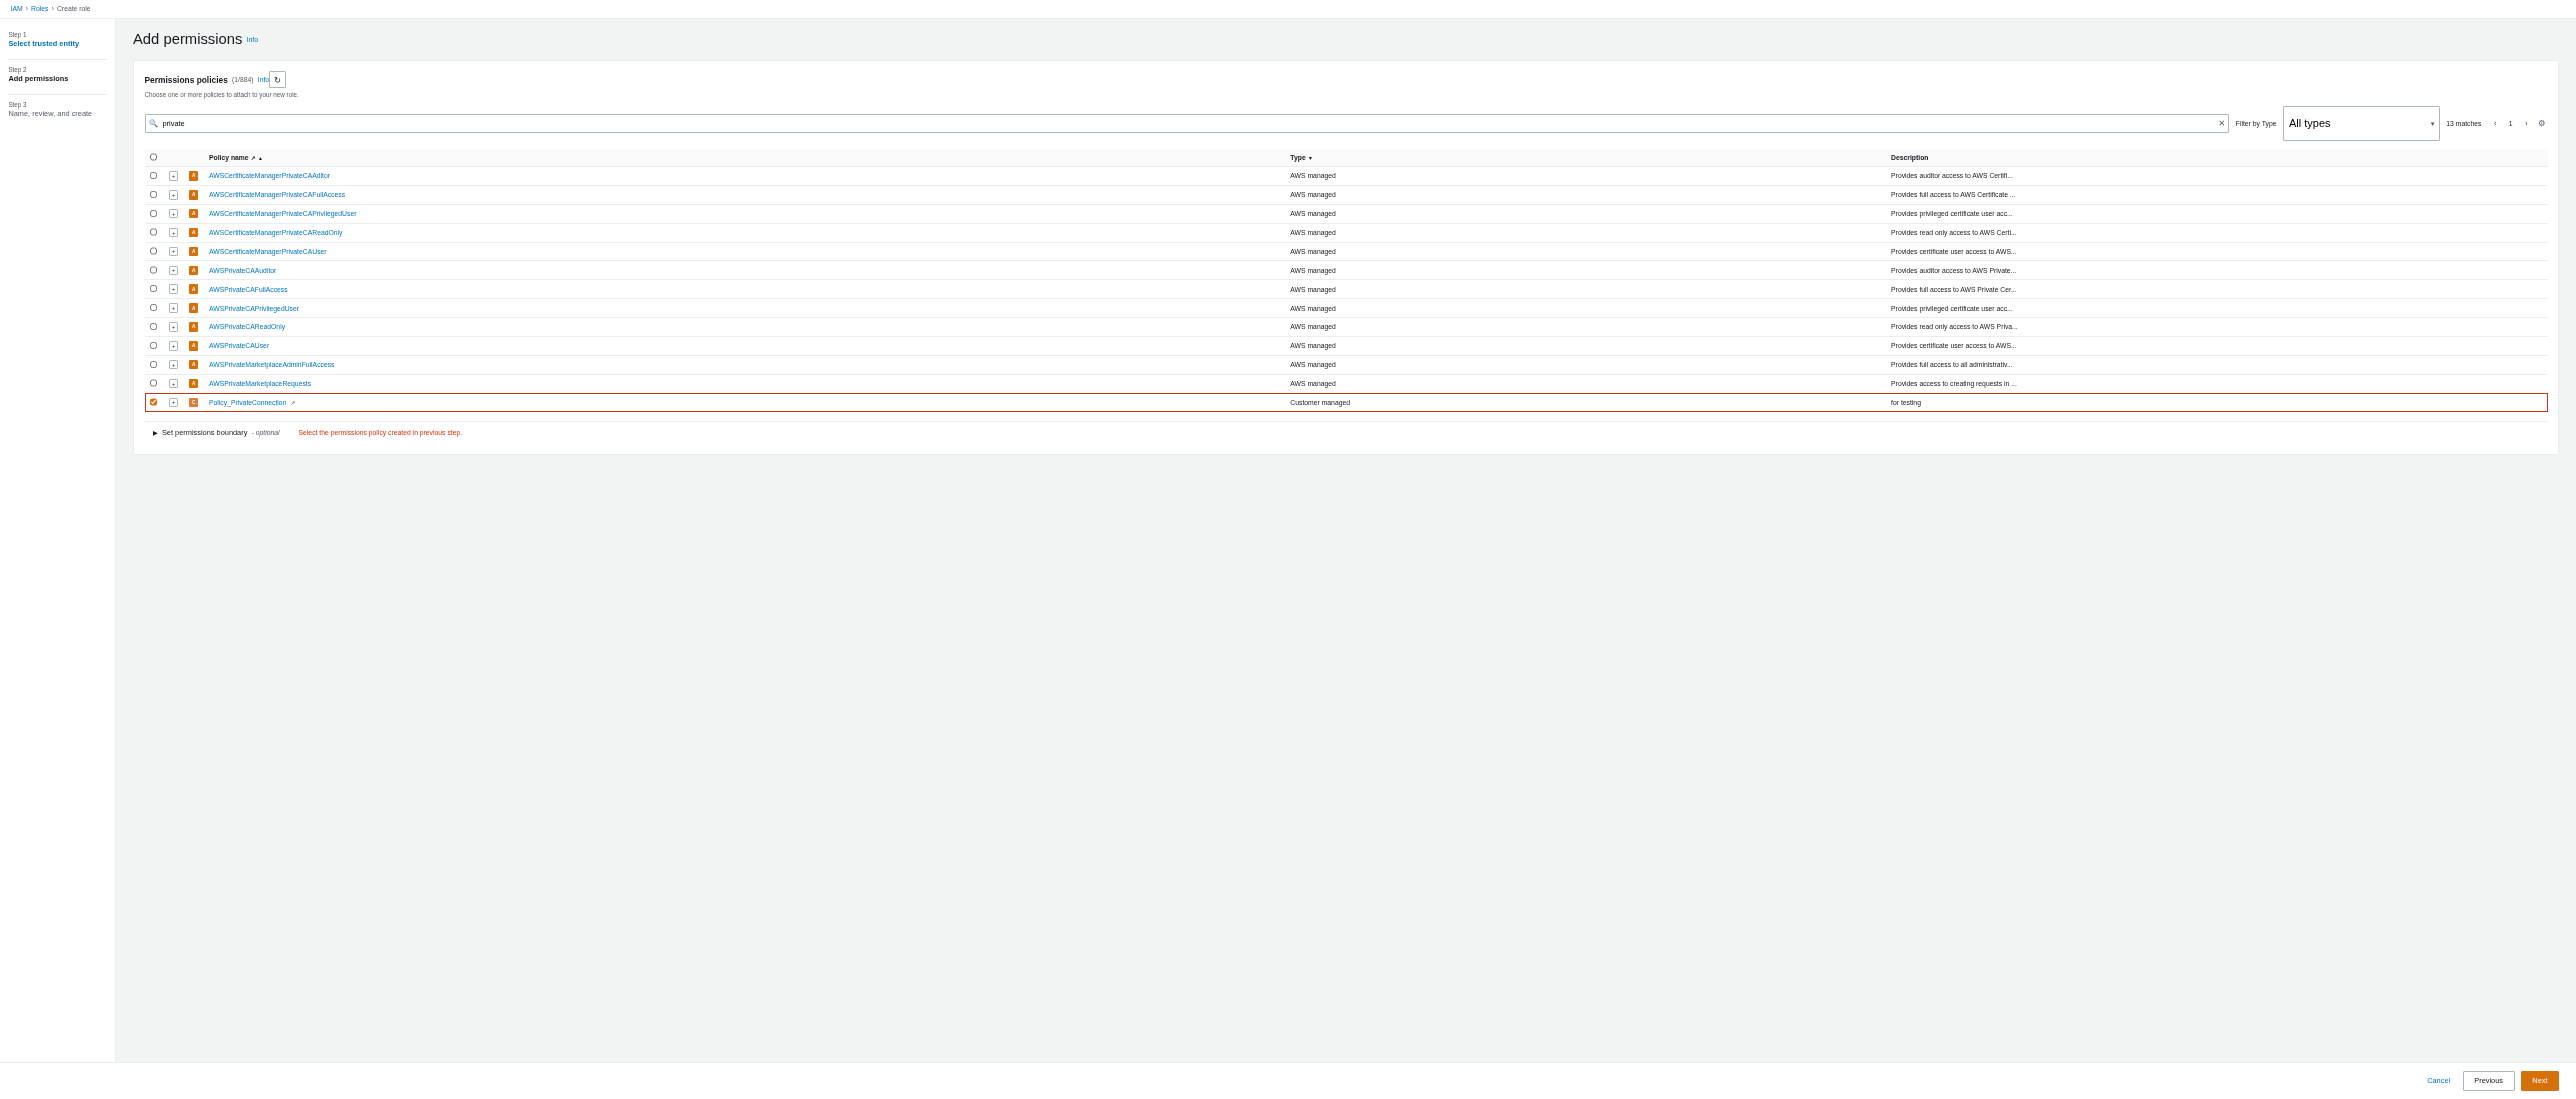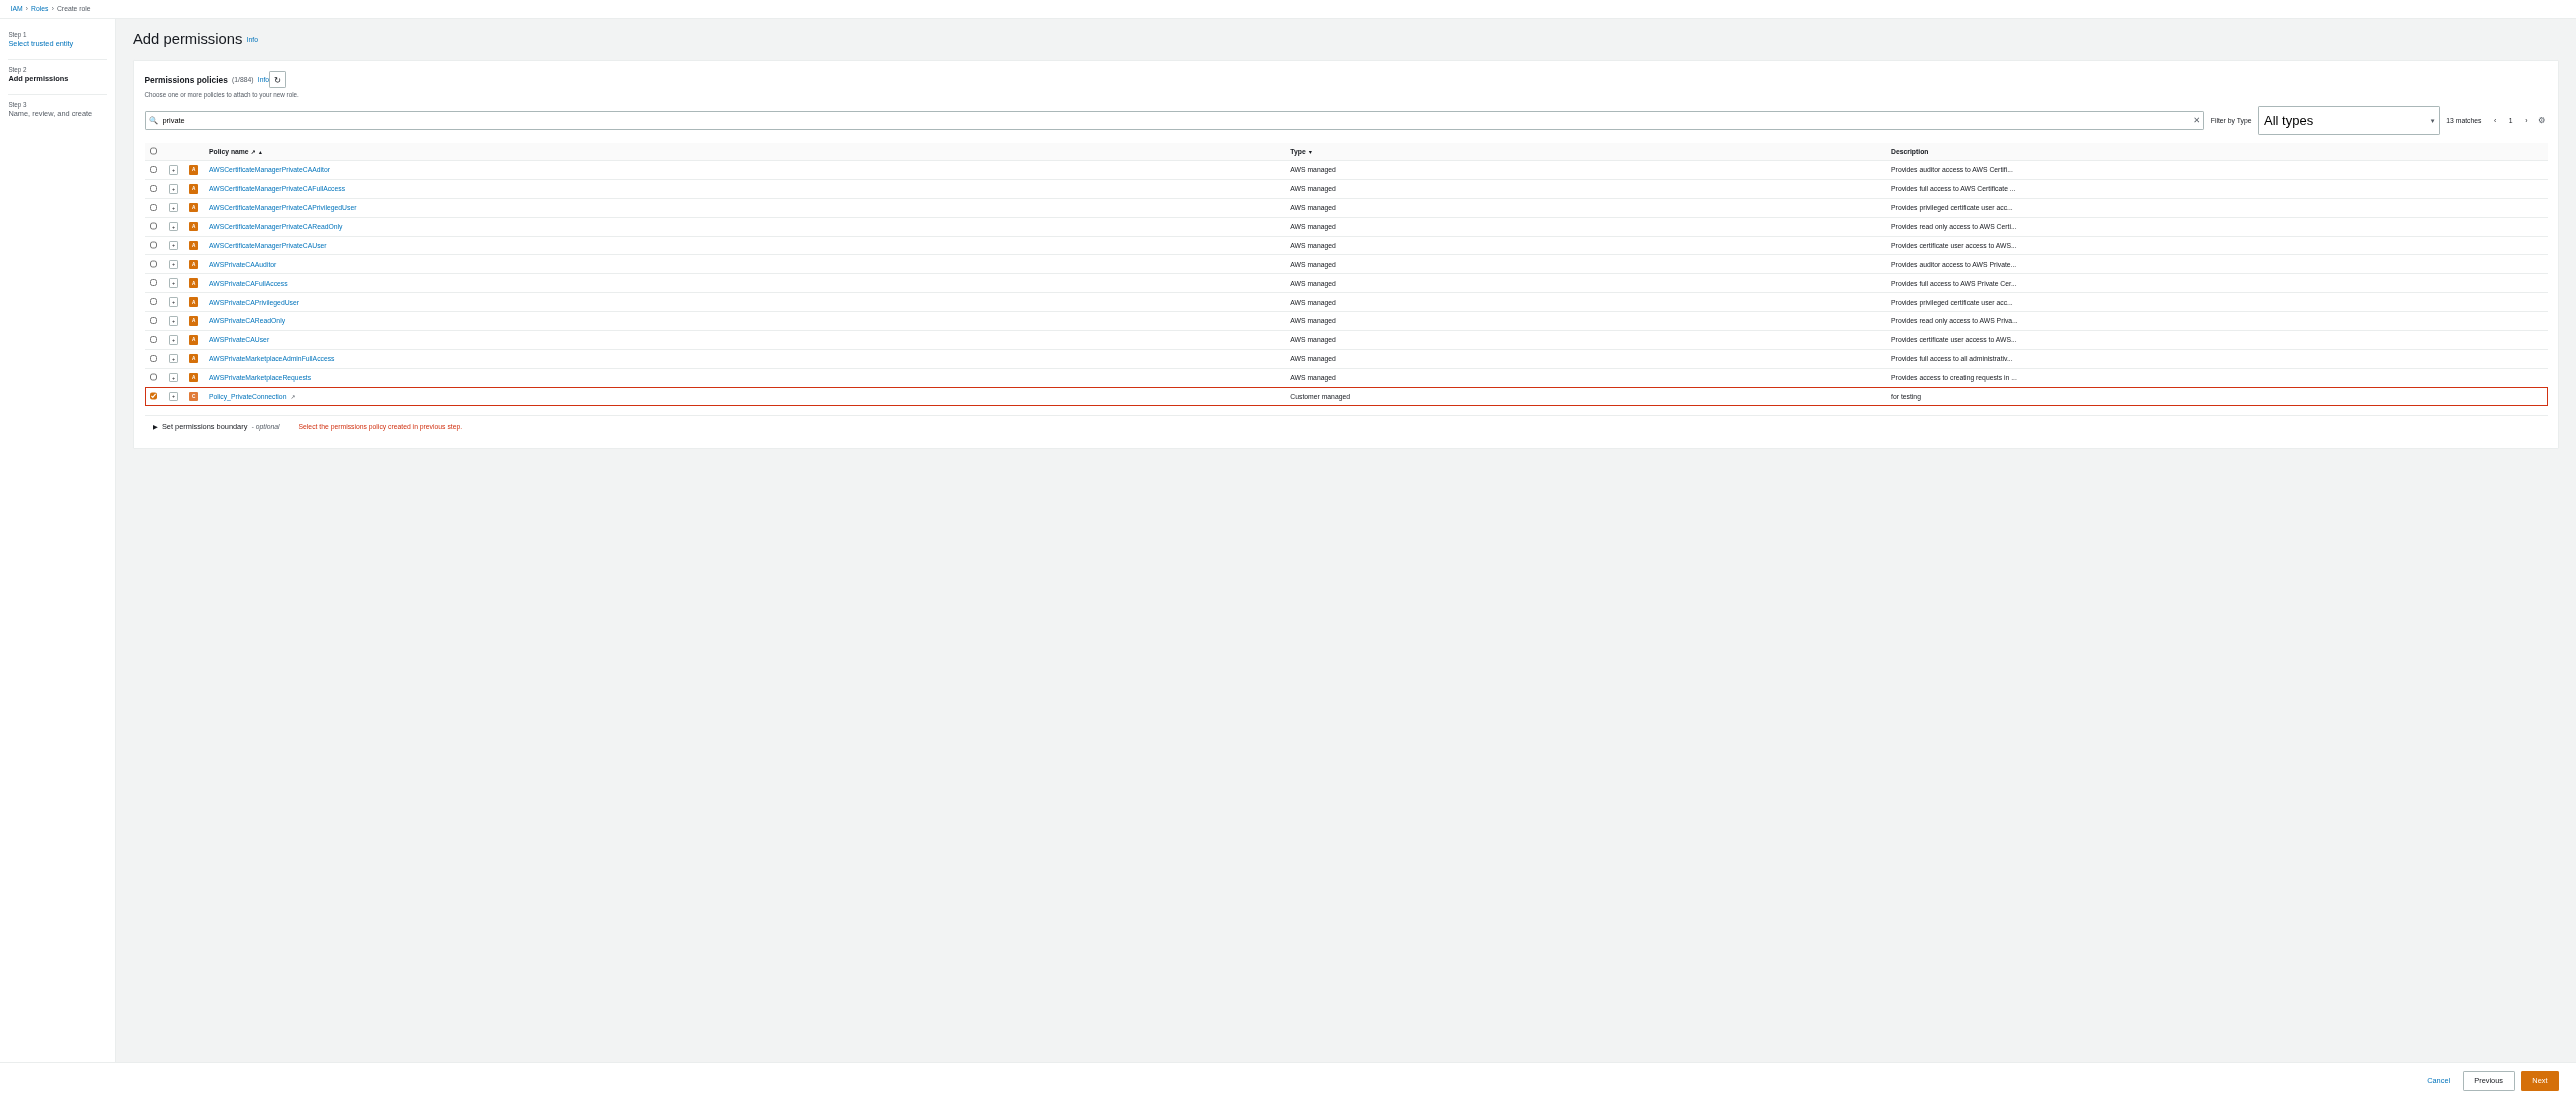--- a/index.html
+++ b/index.html
@@ -13,21 +13,21 @@
     .breadcrumb .sep { color: #545b64; font-size: 6.3px; }
 
     
     .main-layout { display: flex; flex: 1; }
 
     
     .sidebar { width: 116px; min-width: 116px; padding: 12.6px 8.4px; background: #fff; border-right: 0.5px solid #eaeded; }
     .step-item { margin-bottom: 10.5px; }
     .step-label { font-size: 6.3px; color: #545b64; margin-bottom: 1.1px; }
     .step-title { font-size: 7.4px; font-weight: 700; color: #16191f; }
-    .step-title.link { color: #0073bb; font-weight: 400; cursor: pointer; text-decoration: none; }
+    .step-title.link { color: #0073bb; font-weight: 700; cursor: pointer; text-decoration: none; }
     .step-divider { border: none; border-top: 0.5px solid #eaeded; margin: 6.3px 0; }
 
     
     .content { flex: 1; padding: 12.6px 17px; }
 
     
     .page-title-row { display: flex; align-items: center; gap: 4.2px; margin-bottom: 12.6px; }
     .page-title { font-size: 14.8px; font-weight: 300; color: #16191f; }
     .info-link { color: #0073bb; font-size: 6.8px; text-decoration: none; }
 
@@ -41,21 +41,21 @@
 
     
     .filter-row { display: flex; align-items: center; gap: 6.3px; margin-bottom: 8.4px; }
     .search-wrapper { position: relative; flex: 1; }
     .search-icon-inner { position: absolute; left: 5.3px; top: 50%; transform: translateY(-50%); color: #545b64; font-size: 7.4px; pointer-events: none; }
     .search-input { width: 100%; height: 19px; border: 0.5px solid #aab7b8; border-radius: 1.1px; padding: 0 19px 0 17px; font-size: 7.4px; outline: none; }
     .clear-btn { position: absolute; right: 4.2px; top: 50%; transform: translateY(-50%); background: none; border: none; cursor: pointer; color: #545b64; font-size: 8.4px; line-height: 1; }
 
     .filter-label { font-size: 6.8px; color: #16191f; white-space: nowrap; }
     .type-select-wrapper { position: relative; }
-    .type-select { height: 29px; border: 0.5px solid #aab7b8; border-radius: 1.1px; padding: 0 17px 0 5.3px; font-size: 13px; appearance: none; background: #fff; cursor: pointer; min-width: 84px; outline: none; }
+    .type-select { height: 35px; border: 0.5px solid #aab7b8; border-radius: 1.1px; padding: 0 17px 0 5.3px; font-size: 11px; appearance: none; background: #fff; cursor: pointer; min-width: 84px; outline: none; }
     .select-arrow { position: absolute; right: 4.2px; top: 50%; transform: translateY(-50%); pointer-events: none; color: #545b64; font-size: 6.3px; }
 
     .matches-count { font-size: 6.8px; color: #16191f; white-space: nowrap; }
 
     
     .pagination-controls { display: flex; align-items: center; gap: 2.1px; margin-left: auto; }
     .page-btn { background: none; border: 0.5px solid transparent; border-radius: 1.1px; width: 14.8px; height: 14.8px; cursor: pointer; display: flex; align-items: center; justify-content: center; font-size: 6.8px; color: #16191f; }
     .page-number { font-size: 6.8px; padding: 0 4.2px; }
     .gear-btn { background: none; border: none; cursor: pointer; color: #545b64; font-size: 8.4px; padding: 0 2.1px; }
 

